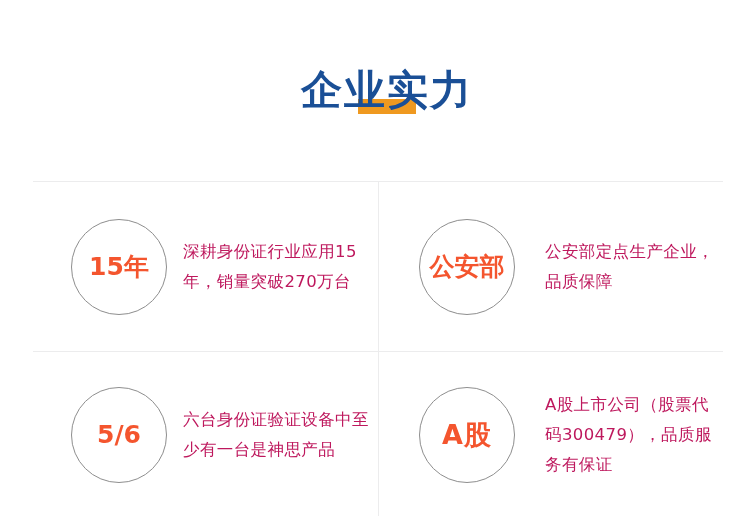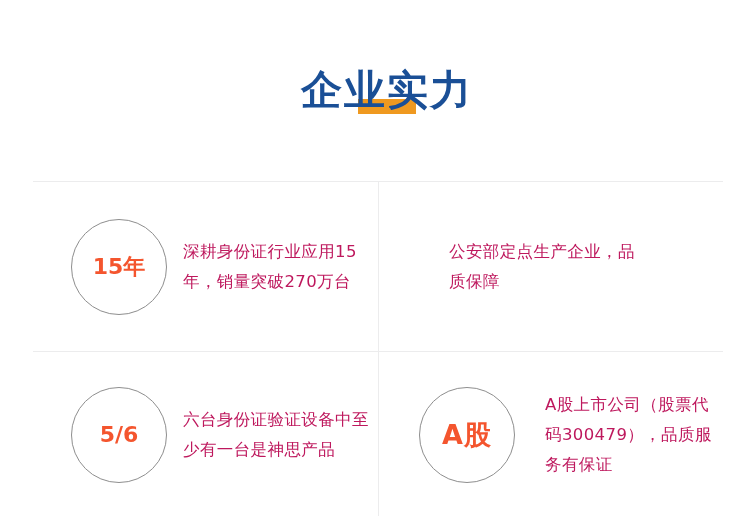--- a/index.html
+++ b/index.html
@@ -107,21 +107,21 @@
     font-weight: bold;
     font-family: "DejaVu Sans", "Liberation Sans", sans-serif;
   }
 
   .badge-line {
     display: block;
     text-align: center;
     white-space: nowrap;
   }
 
-  .badge.size-lg .badge-line { font-size: 22px; line-height: 34px; letter-spacing: 0px; }
+  .badge.size-lg .badge-line { font-size: 25px; line-height: 34px; letter-spacing: 0px; }
   .badge.size-md .badge-line { font-size: 25px; line-height: 28px; letter-spacing: 0px; }
   .badge.size-two .badge-line { font-size: 27px; line-height: 30px; letter-spacing: 1px; }
 
   
   .cell-text {
     margin-left: 16px;
     font-size: 16.5px;
     line-height: 30px;
     color: #be185d;
     letter-spacing: 0.4px;
@@ -148,20 +148,23 @@
     <div class="grid-row first">
 
       <div class="cell left-cell">
         <div class="badge size-lg">
           <span class="badge-line">15年</span>
         </div>
         <div class="cell-text">深耕身份证行业应用15年，销量突破270万台</div>
       </div>
 
       <div class="cell right-cell">
+        <div class="badge size-md">
+          <span class="badge-line">公安部</span>
+        </div>
         <div class="cell-text">公安部定点生产企业，品质保障</div>
       </div>
 
     </div>
 
     <div class="grid-row second">
 
       <div class="cell left-cell">
         <div class="badge size-lg">
           <span class="badge-line">5/6</span>

